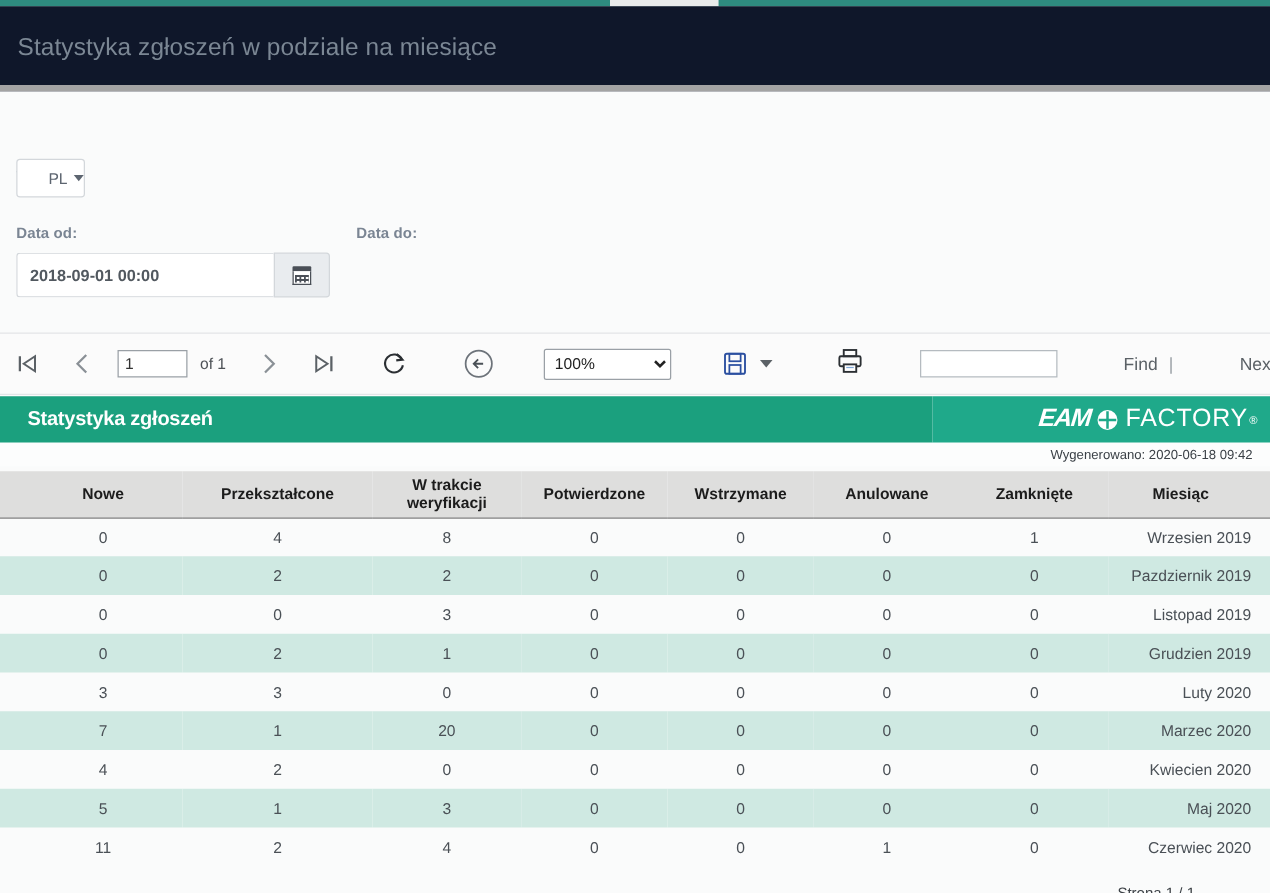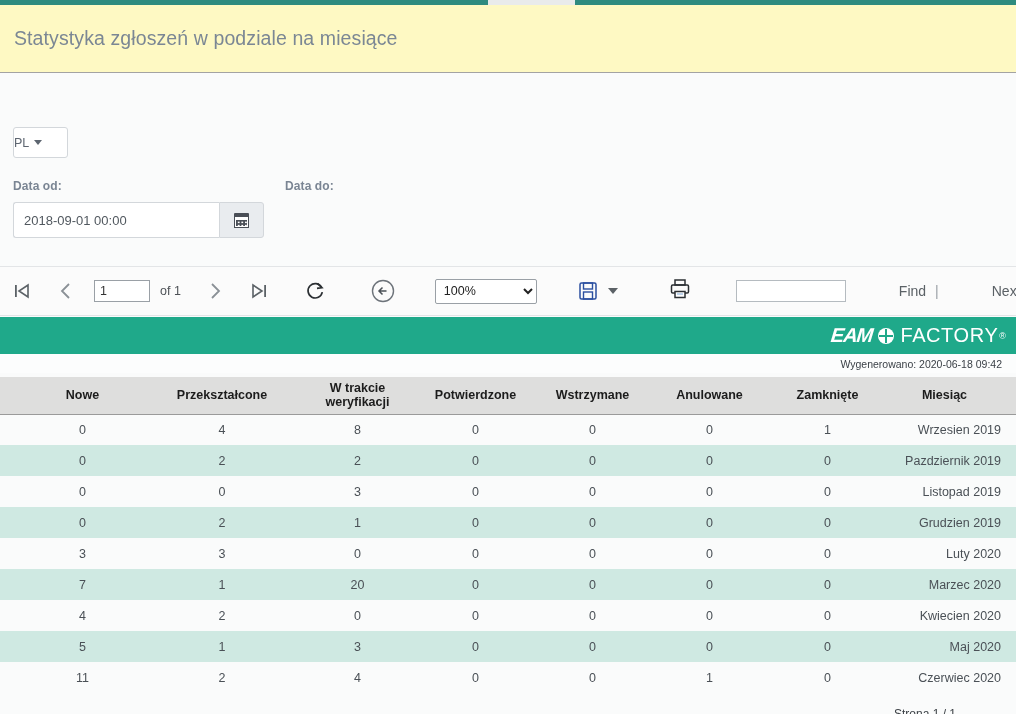--- a/index.html
+++ b/index.html
@@ -19,22 +19,22 @@
     display: flex;
   }
   #top-strip .seg-left  { width: 488px; height: 5px; background: #2e8b7f; }
   #top-strip .seg-tab    { width: 87px;  height: 5px; background: #e9ebeb; }
   #top-strip .seg-right { flex: 1;      height: 5px; background: #2e8b7f; }
 
   
   #page-header {
     position: absolute; top: 5px; left: 0;
     width: 1016px; height: 68px;
-    background: #fef9c3;
-    border-bottom: 1px solid #a3a3a3;
+    background: #0f172a;
+    border-bottom: 5px solid #a3a3a3;
   }
   #page-title {
     position: absolute; left: 14px; top: 22px;
     font-size: 19.5px; color: #7b8794; font-weight: 400;
     letter-spacing: .1px; white-space: nowrap;
   }
 
   
   #filters { position: absolute; top: 74px; left: 0; width: 1016px; height: 180px; }
   .fld-label {
@@ -43,41 +43,42 @@
   }
   #lang-label { left: 13px; top: 30px; margin-top: 24px; }
   #from-label { left: 13px; top: 105px; }
   #to-label   { left: 285px; top: 105px; }
 
   .lang-btn {
     position: absolute; left: 13px; top: 53px;
     width: 55px; height: 31px;
     background: #fff; border: 1px solid #d3d7db; border-radius: 3px;
     font-size: 12.5px; color: #5d6570;
-    display: flex; align-items: center; justify-content: flex-start; gap: 5px;
+    display: flex; align-items: center; justify-content: flex-end; gap: 5px;
     cursor: pointer;
   }
   .caret-down {
     width: 0; height: 0;
     border-left: 4px solid transparent;
     border-right: 4px solid transparent;
     border-top: 5px solid #5d6570;
     display: inline-block;
   }
 
   .dategroup { position: absolute; top: 128px; height: 36px; display: flex; }
   #from-group { left: 13px; }
   #to-group   { left: 285px; }
   .date-input {
     height: 36px; background: #fff;
     border: 1px solid #d3d7db; border-right: none;
     border-radius: 3px 0 0 3px;
     font-size: 13px; color: #51585f;
     padding: 0 10px; display: flex; align-items: center;
     outline: none;
+    font-weight: bold;
   }
   .date-input.disabled { background: #e9ecef; color: #a4abb2; }
   #from-input { width: 206px; }
   #to-input   { width: 207px; }
   .cal-btn {
     width: 45px; height: 36px;
     background: #e9ecef; border: 1px solid #d3d7db;
     border-radius: 0 3px 3px 0;
     display: flex; align-items: center; justify-content: center;
     cursor: pointer;
@@ -348,20 +349,23 @@
     <input id="find-input" value="" style="">
     <span class="find-link">Find</span>
     <span class="find-pipe">|</span>
     <span class="find-link">Next</span>
   </div>
 </div>
 
 <div id="report">
 
   <div id="rpt-header">
+    <div class="band-left">
+      <span id="rpt-title">Statystyka zgłoszeń</span>
+    </div>
     <div class="band-right">
       <span class="logo">
         <span class="eam">EAM</span>
         <span class="mark"></span>
         <span class="factory">FACTORY</span>
         <span class="reg">®</span>
       </span>
     </div>
   </div>
 

